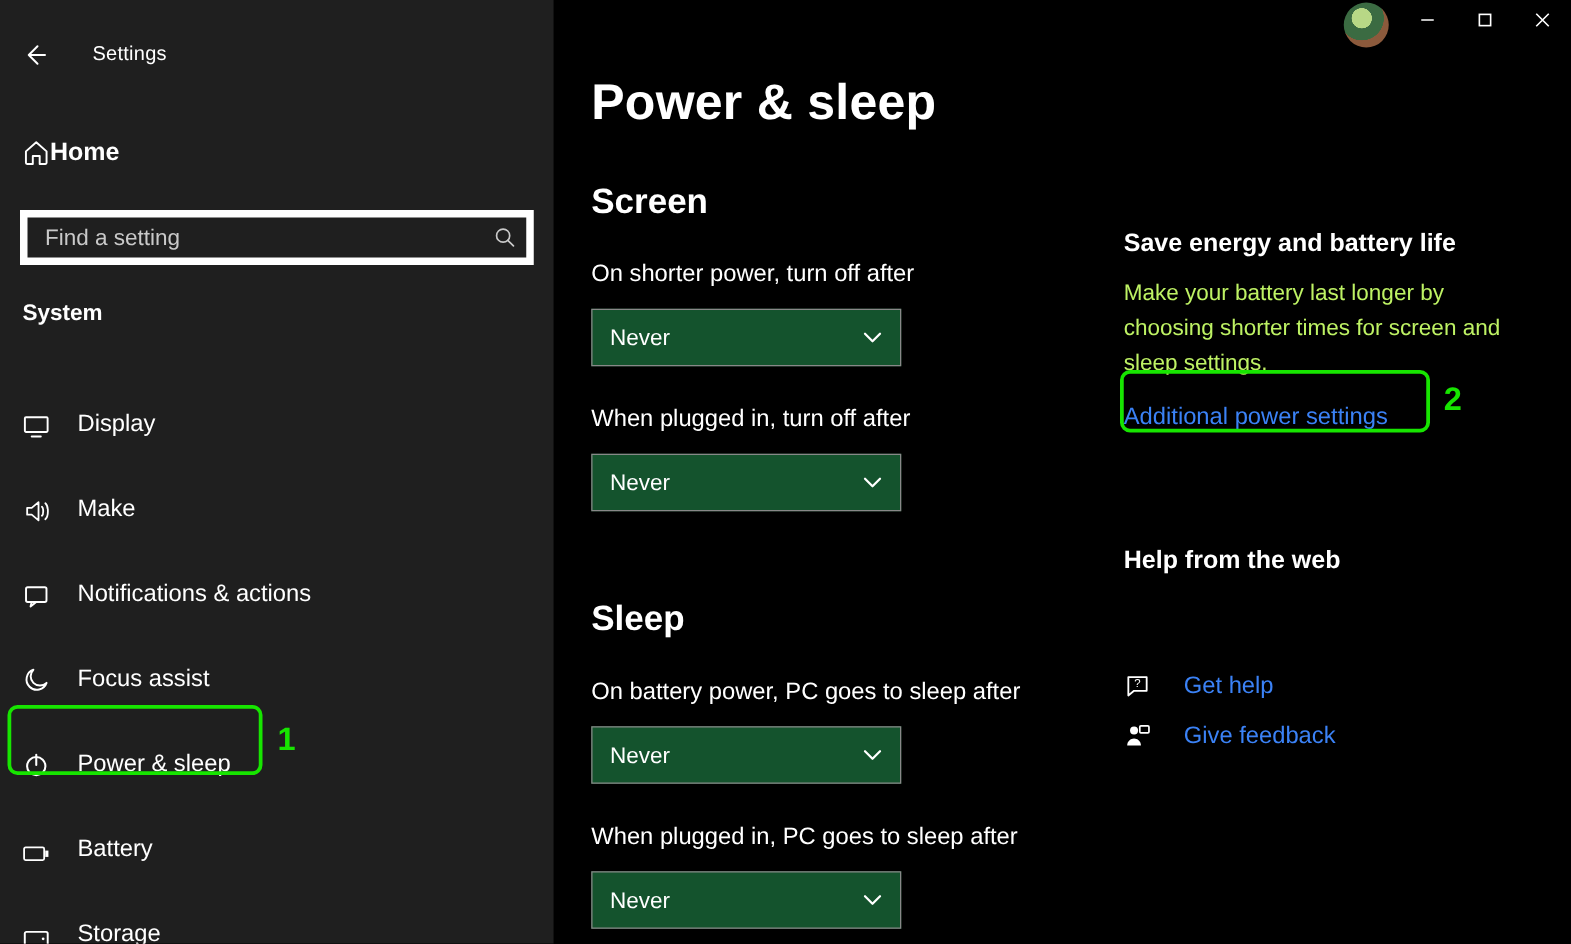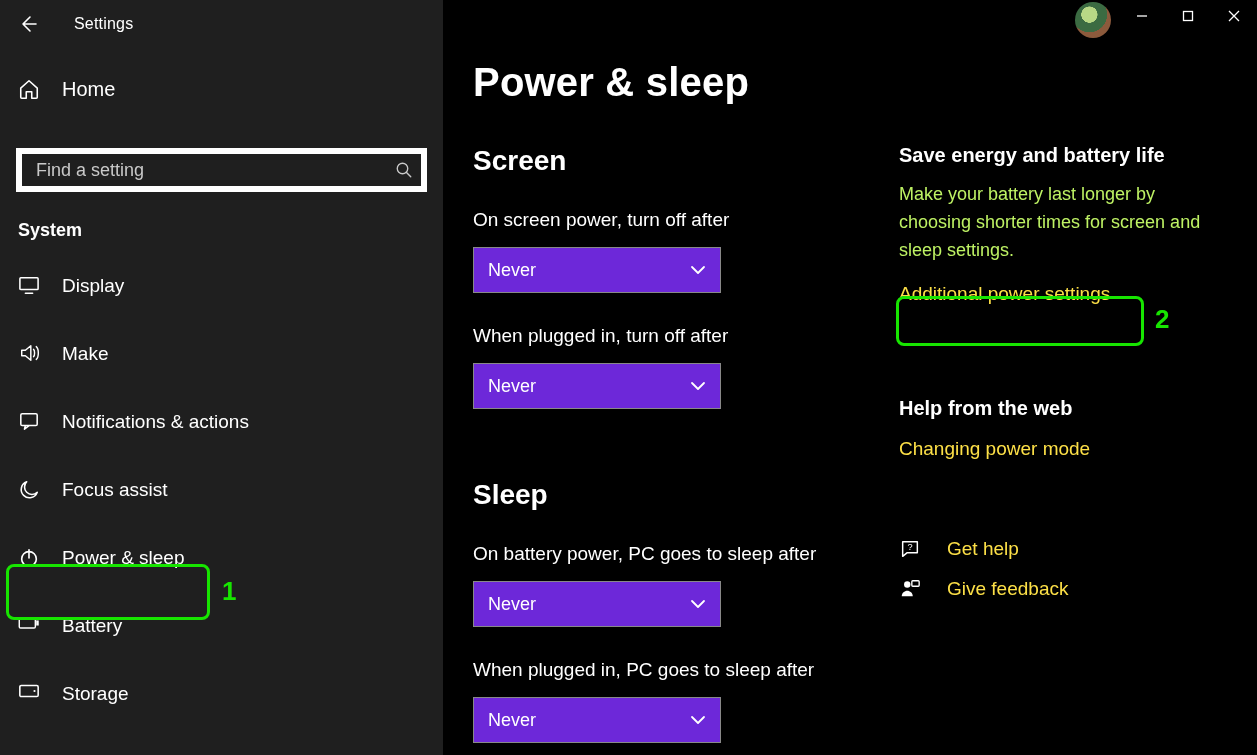--- a/index.html
+++ b/index.html
@@ -31,46 +31,46 @@
     margin-right: 8px;
     margin-top: 2px;
   }
 
   
   .sidebar {
     width: 443px;
     height: 100%;
     background: #1f1f1f;
     position: relative;
-    padding-top: 4px;
+    padding-top: 24px;
   }
   .sidebar-header {
     display: flex;
     align-items: center;
     padding: 0 0 0 6px;
     height: 40px;
   }
   .back-btn {
     width: 44px; height: 40px;
     display: flex; align-items: center; justify-content: center;
     color: #fff;
   }
   .app-title {
     font-size: 16px;
     font-weight: 400;
     margin-left: 24px;
     letter-spacing: 0.2px;
   }
 
   .home-row {
-    display: flex; align-items: flex-start;
+    display: flex; align-items: center;
     height: 48px;
     padding-left: 18px;
     margin-top: 34px;
-    gap: 22px;
+    font-weight: bold;
   }
   .home-row .icon-slot { width: 22px; display:flex; justify-content:center; }
   .home-row span.label { font-size: 20px; }
 
   .search-wrap {
     margin: 22px 16px 0 16px;
     position: relative;
   }
   .search-input {
     width: 100%;
@@ -90,21 +90,21 @@
   }
 
   .category-label {
     font-size: 18px;
     font-weight: 600;
     margin: 28px 0 0 18px;
   }
 
   .nav-list { margin-top: 34px; }
   .nav-item {
-    display: flex; align-items: flex-start;
+    display: flex; align-items: flex-end;
     height: 56px;
     padding-left: 18px;
     margin-top: 12px;
     gap: 22px;
     font-size: 19px;
     color: #fff;
   }
   .nav-item .icon-slot { width: 22px; display:flex; justify-content:center; }
   .nav-item.active {  }
 
@@ -145,46 +145,47 @@
   .section-title.sleep { margin-top: 70px; }
   .field-label {
     font-size: 19px;
     margin-top: 32px;
   }
   .dropdown {
     margin-top: 16px;
     width: 248px;
     height: 46px;
     border: 1px solid #888;
-    background: #6d28d9;
+    background: #14532d;
     display: flex; align-items: center; justify-content: space-between;
     padding: 0 14px;
     font-size: 18px;
   }
   .dropdown .chev { color: #fff; }
 
   
   .right-col {
     margin-left: 26px;
     padding-top: 84px;
     width: 320px;
   }
   .side-heading {
     font-size: 20px;
     font-weight: 600;
+    margin-top: 40px;
   }
   .side-desc {
     font-size: 18px;
     color: #bef264;
     margin-top: 14px;
     line-height: 1.55;
   }
   .side-heading.related { margin-top: 92px; }
   .link {
-    color: #fde047;
+    color: #3b82f6;
     font-size: 19px;
     display: inline-block;
     margin-top: 18px;
     cursor: pointer;
   }
   .side-heading.help { margin-top: 92px; }
 
   .help-row {
     display: flex; align-items: center; gap: 26px;
     margin-top: 18px;
@@ -330,21 +331,21 @@
   <div class="annot-box" style="left:6px; top:564px; width:204px; height:56px;"></div>
   <div class="annot-num" style="left:222px; top:576px;">1</div>
 </div>
 
 <div class="content">
   <div class="main-col">
     <h1 class="page-title">Power &amp; sleep</h1>
 
     <h2 class="section-title">Screen</h2>
 
-    <div class="field-label">On screen power, turn off after</div>
+    <div class="field-label">On shorter power, turn off after</div>
     <div class="dropdown">
       <span>Never</span>
       <span class="chev">
         <svg width="16" height="10" viewBox="0 0 16 10">
             <path d="M2 2l6 6 6-6" fill="none" stroke="#fff" stroke-width="1.8" stroke-linecap="round" stroke-linejoin="round"></path>
           </svg>
       </span>
     </div>
 
     <div class="field-label">When plugged in, turn off after</div>
@@ -380,21 +381,20 @@
     </div>
   </div>
 
   <div class="right-col">
     <div class="side-heading">Save energy and battery life</div>
     <div class="side-desc">Make your battery last longer by choosing shorter times for screen and sleep settings.</div>
 
     <a class="link">Additional power settings</a>
 
     <div class="side-heading help">Help from the web</div>
-    <a class="link">Changing power mode</a>
 
     <div style="height:60px"></div>
 
     <div class="help-row">
       <span class="help-icon">
         <svg width="22" height="22" viewBox="0 0 24 24">
             <path d="M4 4h16v12H9l-5 4z" fill="none" stroke="#fff" stroke-width="1.6" stroke-linejoin="round"></path>
             <text x="12" y="13" font-size="10" fill="#fff" text-anchor="middle" font-family="sans-serif">?</text>
           </svg>
       </span>

